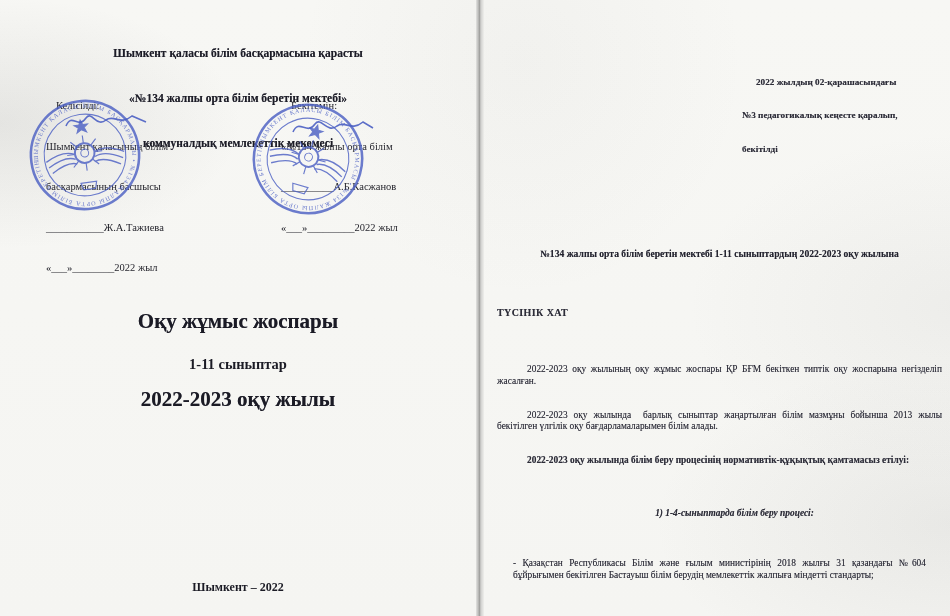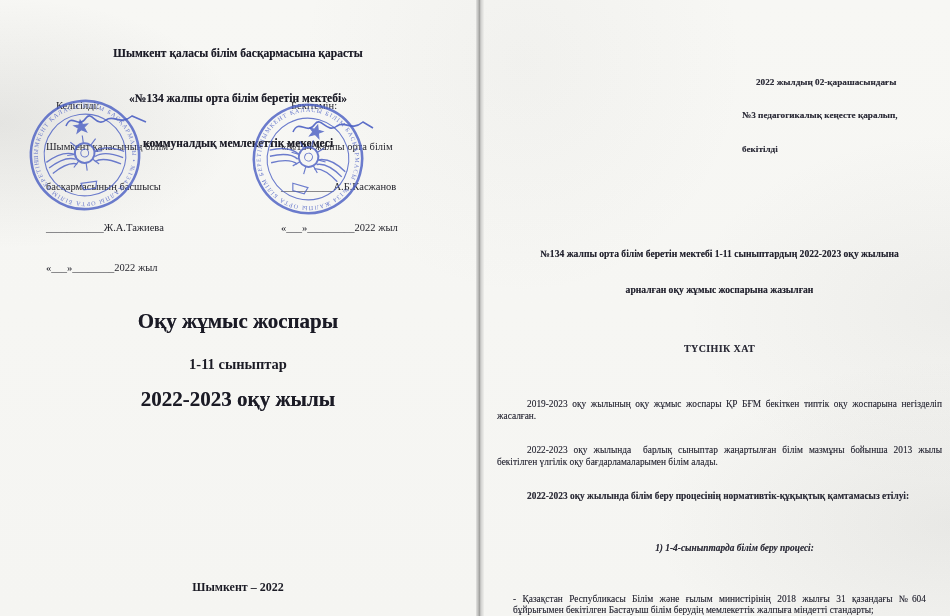--- a/index.html
+++ b/index.html
@@ -57,21 +57,21 @@
   
   .rp-inner{
     position:absolute;top:0;left:0;width:467px;height:616px;
     padding:20px 8px 0 14px;box-sizing:border-box;
     font-size:9.4px;line-height:11.4px;color:#2d2d38;
     text-shadow:0 0 .4px rgba(45,45,65,.5);
   }
   .rp-note{width:198px;margin-left:auto;margin-right:2px;font-weight:bold;font-size:9.2px;line-height:11.2px;}
   .rp-note .n0{text-indent:14px;}
   .rp-heading{margin-top:13px;text-align:center;font-weight:bold;font-size:9.6px;line-height:11.8px;color:#23232e;}
-  .rp-heading-title{text-align:center;font-weight:bold;font-size:10px;margin-top:1px;letter-spacing:.4px;}
+  .rp-heading-title{font-weight:bold;font-size:10px;margin-top:1px;letter-spacing:.4px;}
   .para{margin:0;text-align:justify;text-indent:30px;}
   .para.first{margin-top:11px;}
   .para.bold{font-weight:bold;}
   .sec-heading{margin:0;font-weight:bold;font-style:italic;text-indent:30px;text-align:center;}
   .sec1-heading{margin-top:7px;}
   .bullet{margin:16px;text-align:justify;text-indent:0;}
   [data-name]{white-space:pre-wrap;}
 </style>
 </head>
 <body>
@@ -167,25 +167,24 @@
     <div class="rp-inner" data-name="explanatory-note-page">
 
       <div class="rp-note" data-name="approval-note">
         <div class="n0" data-name="approval-note-line">2022 жылдың 02-қарашасындағы</div>
         <div data-name="approval-note-line">№3 педагогикалық кеңесте қаралып,</div>
         <div data-name="approval-note-line">бекітілді</div>
       </div>
 
       <div class="rp-heading" data-name="note-heading">
         <div data-name="note-heading-line">№134 жалпы орта білім беретін мектебі 1-11 сыныптардың 2022-2023 оқу жылына</div>
-        <div data-name="note-heading-line">арналған оқу жұмыс жоспарына жазылған</div>
       </div>
       <div class="rp-heading-title" data-name="note-title">ТҮСІНІК ХАТ</div>
 
-      <p class="para first" data-name="body-paragraph">2019-2023 оқу жылының оқу жұмыс жоспары ҚР БҒМ бекіткен типтік оқу жоспарына негізделіп жасалған.</p>
+      <p class="para first" data-name="body-paragraph">2022-2023 оқу жылының оқу жұмыс жоспары ҚР БҒМ бекіткен типтік оқу жоспарына негізделіп жасалған.</p>
       <p class="para" data-name="body-paragraph">2022-2023 оқу жылында  барлық сыныптар жаңартылған білім мазмұны бойынша 2013 жылы бекітілген үлгілік оқу бағдарламаларымен білім алады.</p>
       <p class="para bold" data-name="body-paragraph-bold">2022-2023 оқу жылында білім беру процесінің нормативтік-құқықтық қамтамасыз етілуі:</p>
 
       <p class="sec-heading sec1-heading" data-name="section-heading">1) 1-4-сыныптарда білім беру процесі:</p>
       <p class="bullet" data-name="section-item">- Қазақстан Республикасы Білім және ғылым министірінің 2018 жылғы 31 қазандағы №604 бұйрығымен бекітілген Бастауыш білім берудің мемлекеттік жалпыға міндетті стандарты;</p>
       
       
 
       
       

